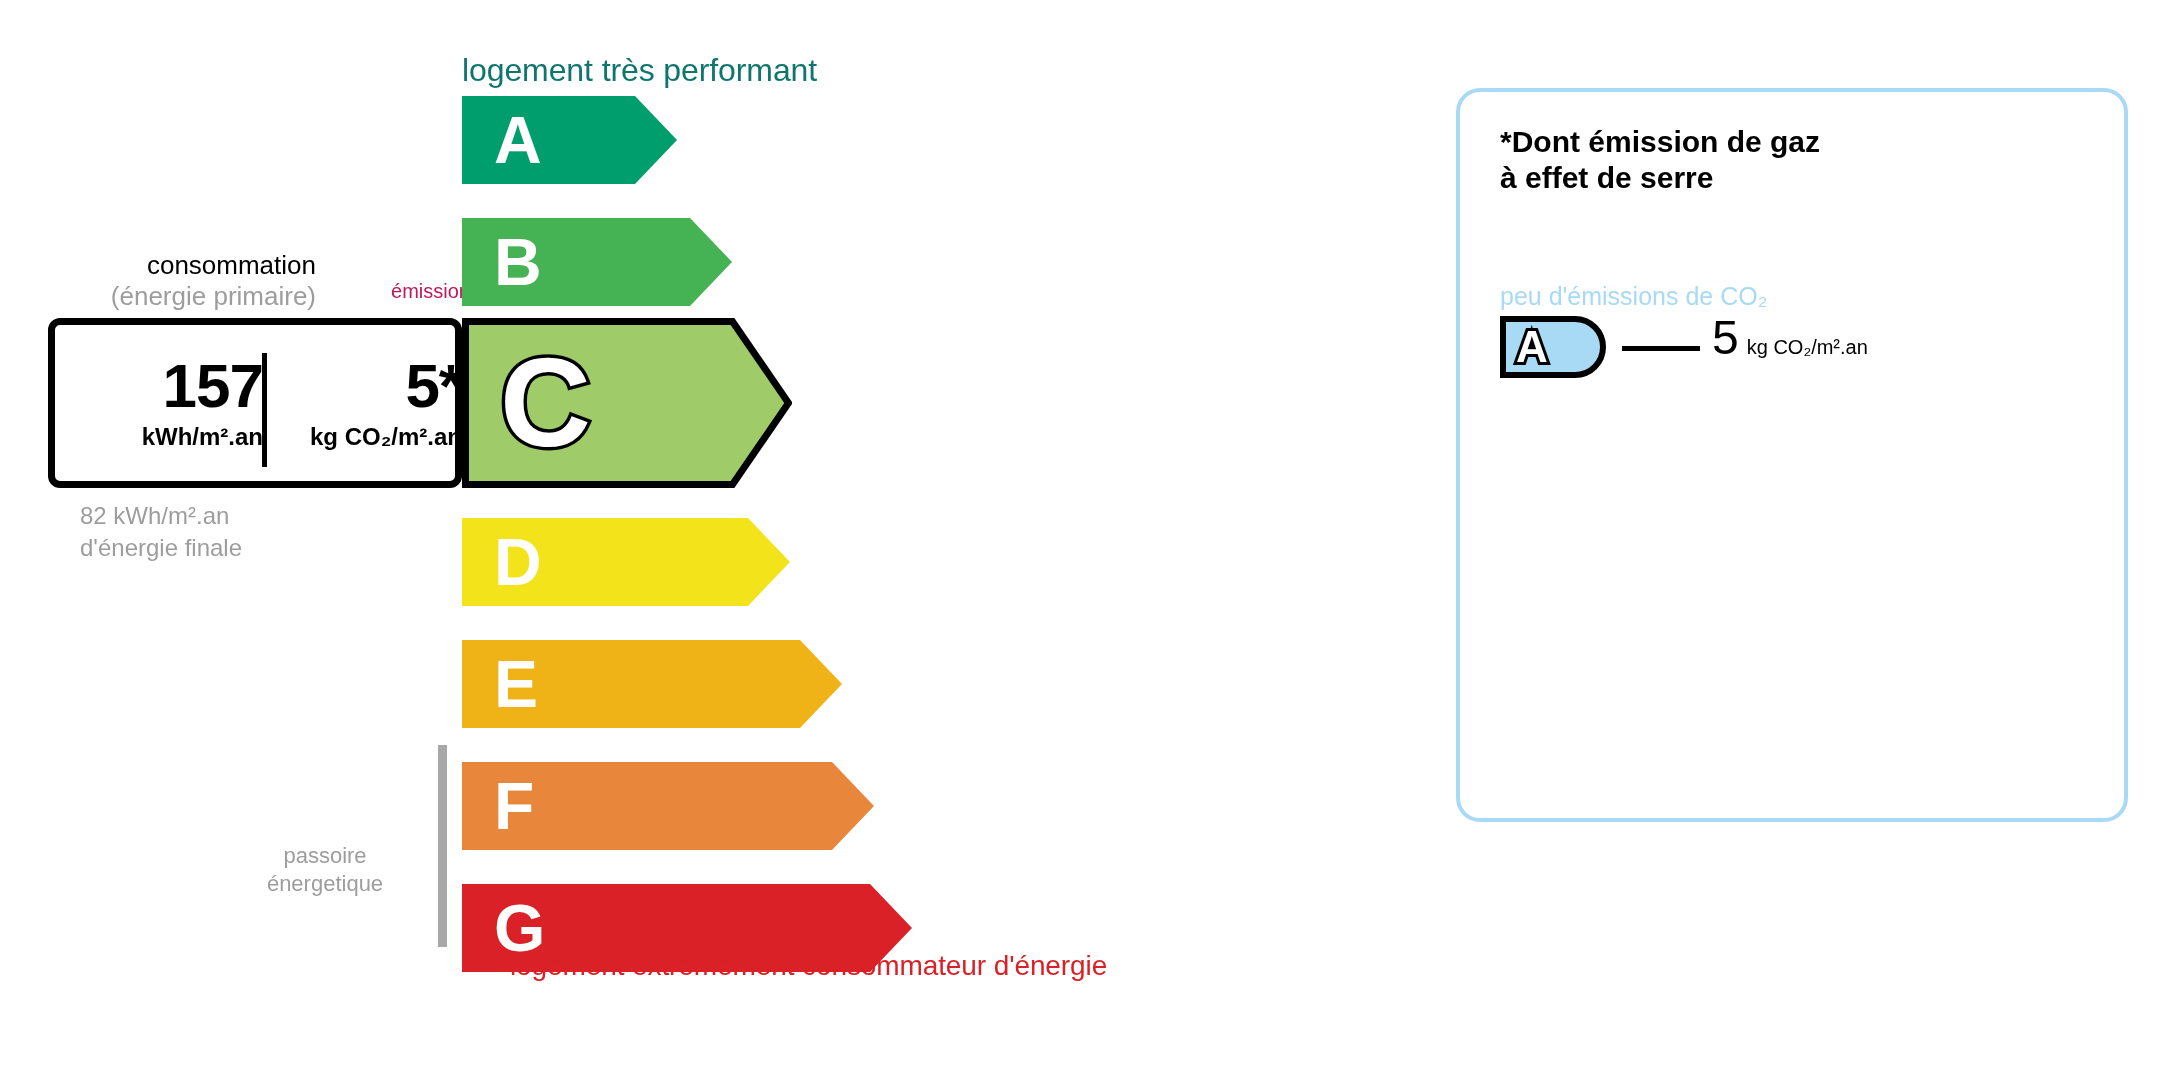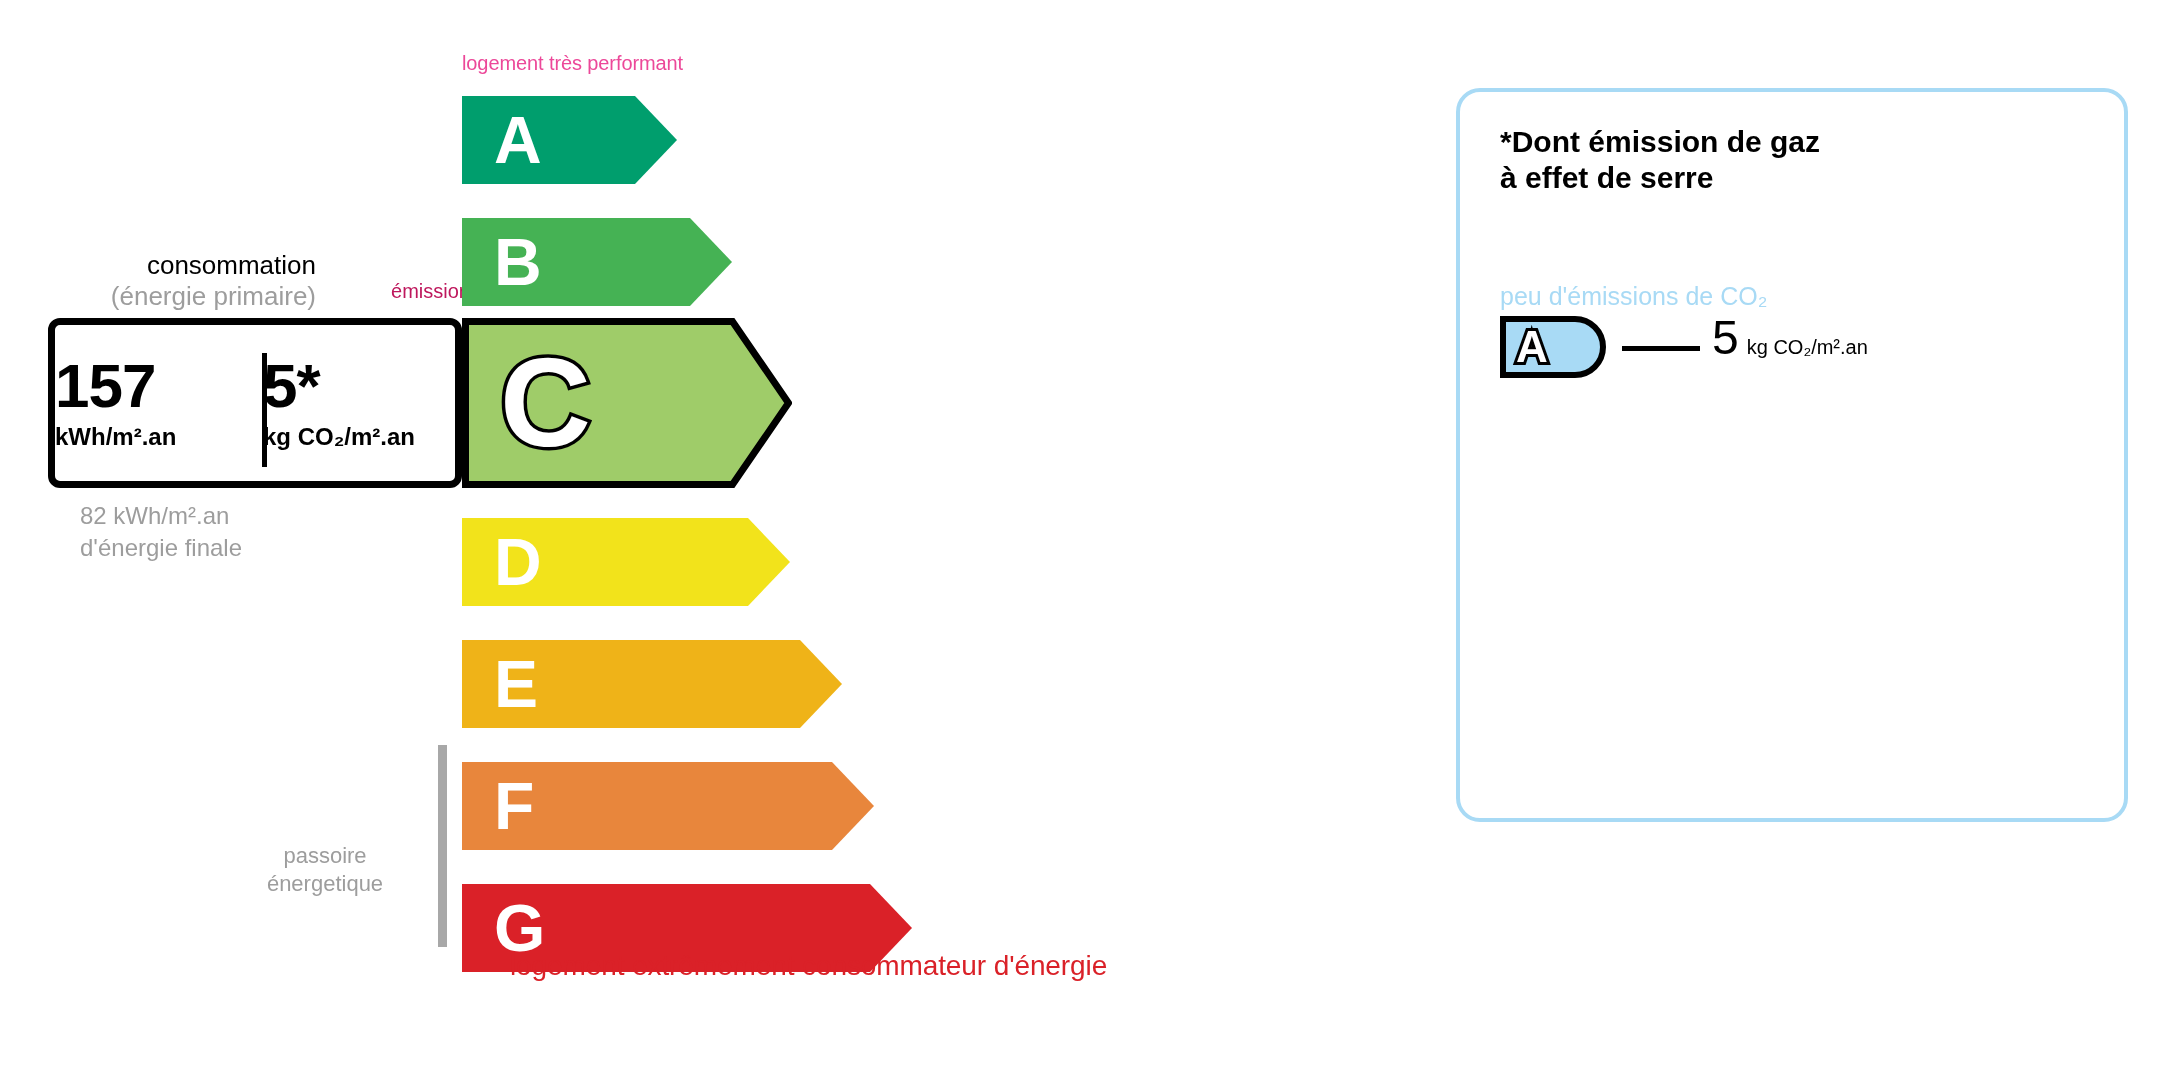--- a/index.html
+++ b/index.html
@@ -10,22 +10,22 @@
     overflow: hidden;
   }
   #root { position: relative; width: 2169px; height: 1079px; }
 
   
   #energy-label { position: absolute; left: 0; top: 0; width: 1330px; height: 1079px; }
 
   .top-caption {
     position: absolute;
     left: 462px; top: 52px;
-    font-size: 20px;
-    color: #ec4899;
+    font-size: 32px;
+    color: #0f766e;
     letter-spacing: -0.1px;
     white-space: nowrap;
   }
   .bottom-caption {
     position: absolute;
     left: 462px; top: 950px;
     font-size: 28px;
     color: #DA2128;
     letter-spacing: -0.1px;
     white-space: nowrap;
@@ -51,21 +51,21 @@
     left: 48px; top: 318px;
     width: 414px; height: 170px;
     border: 7px solid #000;
     border-radius: 12px;
     background: #fff;
     z-index: 6;
   }
   #value-box .cell {
     position: absolute; top: 0; height: 100%;
     display: flex; flex-direction: column;
-    align-items: flex-start; justify-content: center;
+    align-items: flex-end; justify-content: center;
   }
   #value-box .cell.left  { left: 0;    width: 208px; }
   #value-box .cell.right { left: 208px; width: 199px; }
   #value-box .big {
     font-size: 62px; font-weight: 700; color: #000;
     line-height: 1.0; letter-spacing: -1px;
   }
   #value-box .unit {
     font-size: 24px; color: #000; margin-top: 6px; white-space: nowrap; font-weight: bold;
   }

